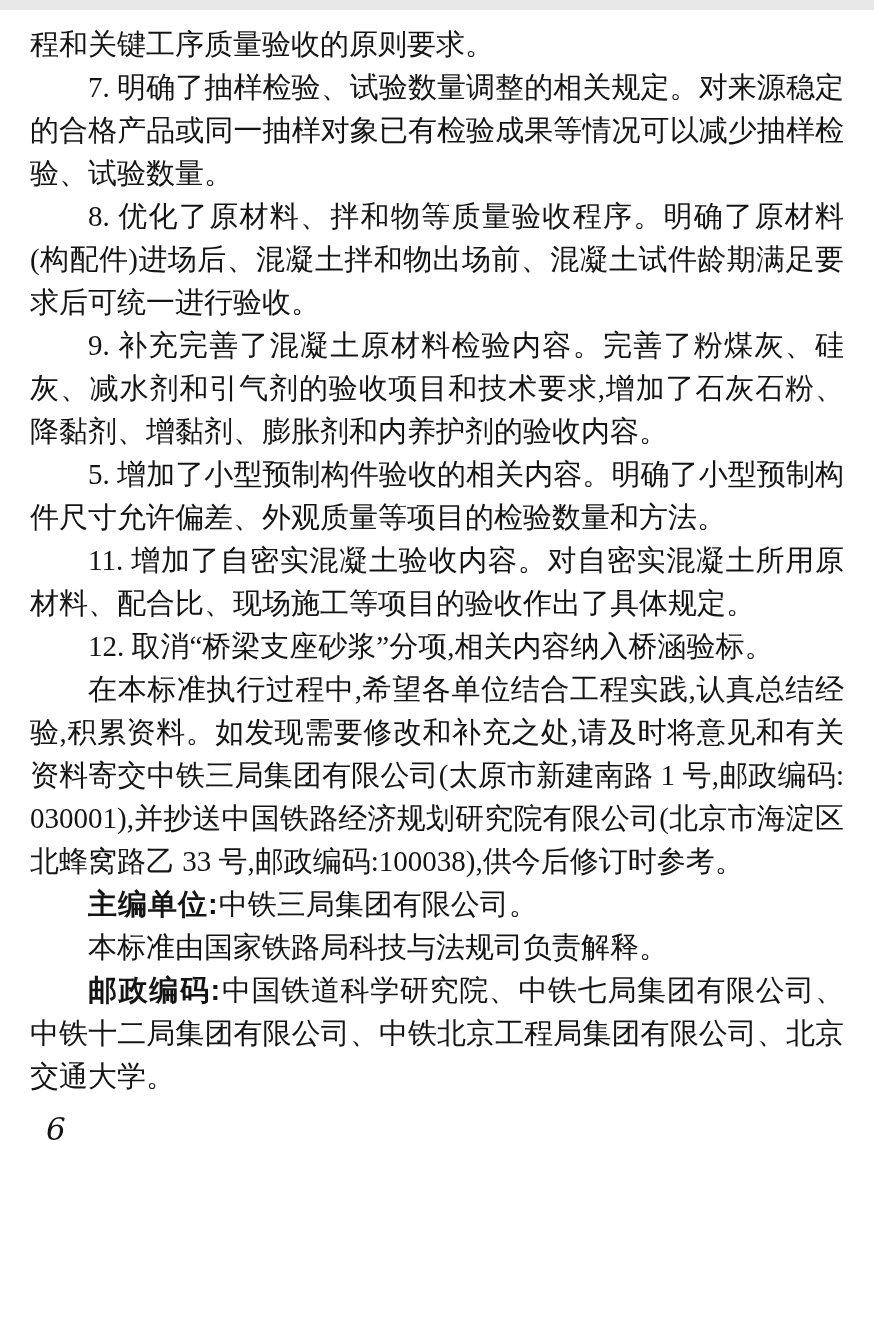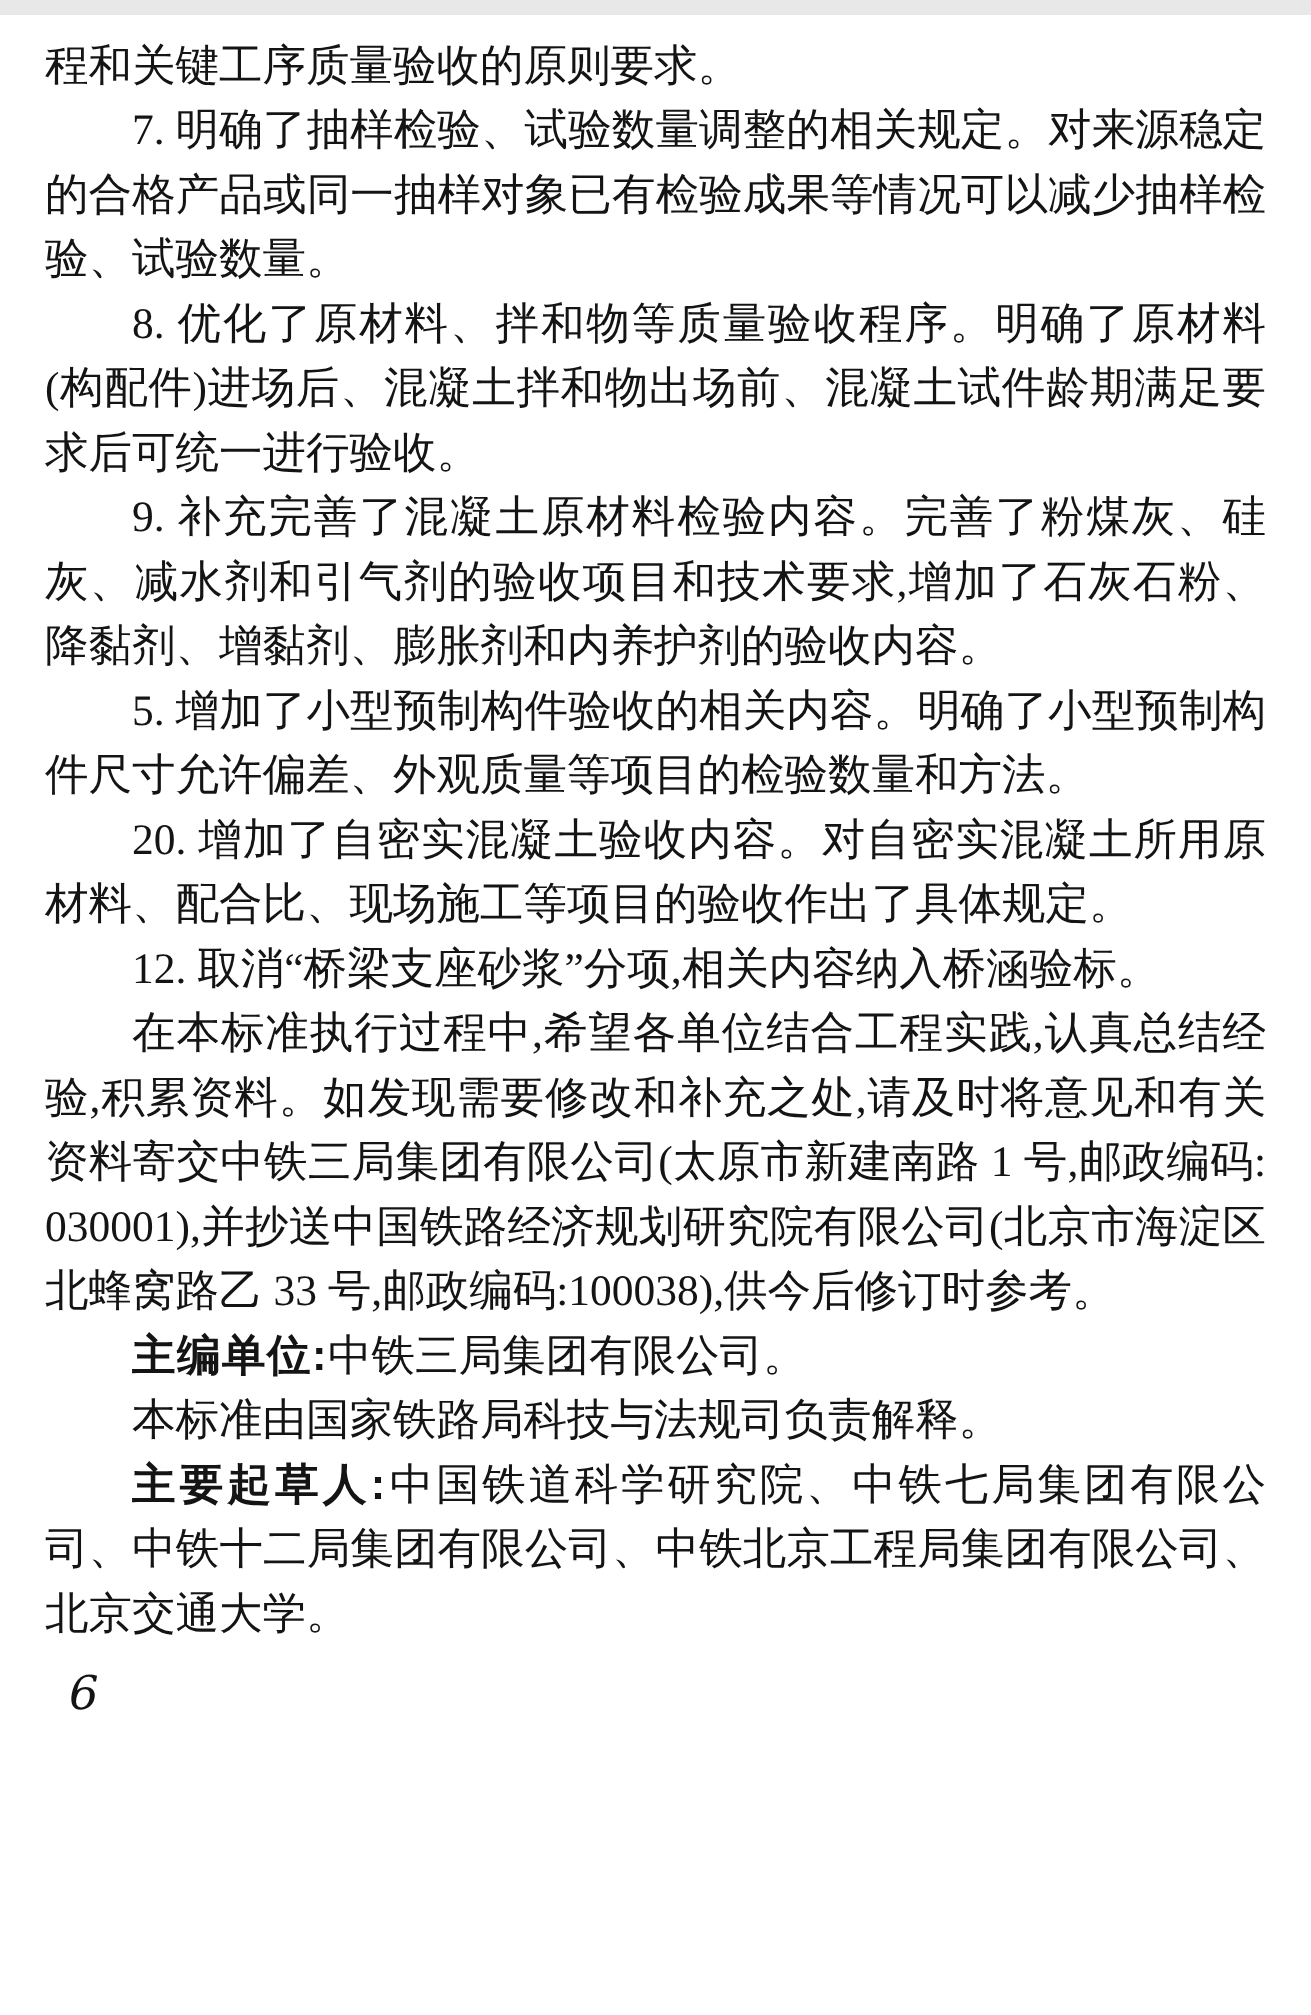--- a/index.html
+++ b/index.html
@@ -51,28 +51,28 @@
   <p>程和关键工序质量验收的原则要求。</p>
 
   <p class="indent">7. 明确了抽样检验、试验数量调整的相关规定。对来源稳定的合格产品或同一抽样对象已有检验成果等情况可以减少抽样检验、试验数量。</p>
 
   <p class="indent">8. 优化了原材料、拌和物等质量验收程序。明确了原材料(构配件)进场后、混凝土拌和物出场前、混凝土试件龄期满足要求后可统一进行验收。</p>
 
   <p class="indent">9. 补充完善了混凝土原材料检验内容。完善了粉煤灰、硅灰、减水剂和引气剂的验收项目和技术要求,增加了石灰石粉、降黏剂、增黏剂、膨胀剂和内养护剂的验收内容。</p>
 
   <p class="indent">5. 增加了小型预制构件验收的相关内容。明确了小型预制构件尺寸允许偏差、外观质量等项目的检验数量和方法。</p>
 
-  <p class="indent">20. 增加了自密实混凝土验收内容。对自密实混凝土所用原材料、配合比、现场施工等项目的验收作出了具体规定。</p>
+  <p class="indent">11. 增加了自密实混凝土验收内容。对自密实混凝土所用原材料、配合比、现场施工等项目的验收作出了具体规定。</p>
 
   <p class="indent">12. 取消“桥梁支座砂浆”分项,相关内容纳入桥涵验标。</p>
 
   <p class="indent">在本标准执行过程中,希望各单位结合工程实践,认真总结经验,积累资料。如发现需要修改和补充之处,请及时将意见和有关资料寄交中铁三局集团有限公司(太原市新建南路 1 号,邮政编码:030001),并抄送中国铁路经济规划研究院有限公司(北京市海淀区北蜂窝路乙 33 号,邮政编码:100038),供今后修订时参考。</p>
 
   <p class="indent"><span class="lbl">主编单位:</span><span>中铁三局集团有限公司。</span></p>
 
   <p class="indent">本标准由国家铁路局科技与法规司负责解释。</p>
 
-  <p class="indent"><span class="lbl">主要起草人:</span><span>中国铁道科学研究院、中铁七局集团有限公司、中铁十二局集团有限公司、中铁北京工程局集团有限公司、北京交通大学。</span></p>
+  <p class="indent"><span class="lbl">邮政编码:</span><span>中国铁道科学研究院、中铁七局集团有限公司、中铁十二局集团有限公司、中铁北京工程局集团有限公司、北京交通大学。</span></p>
 
 
   <div class="page-number">6</div>
 
 </div>
 
 </body></html>

